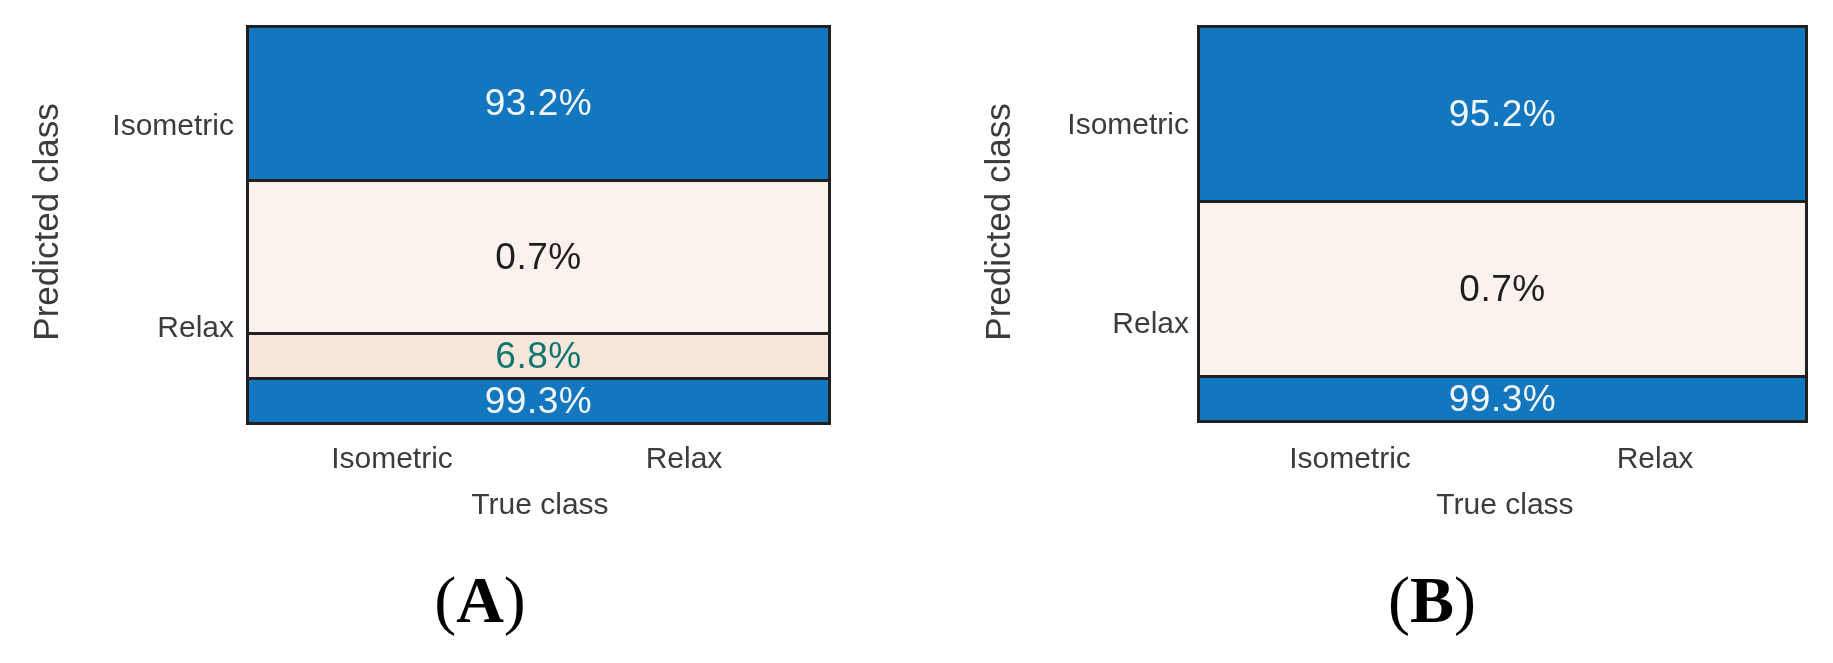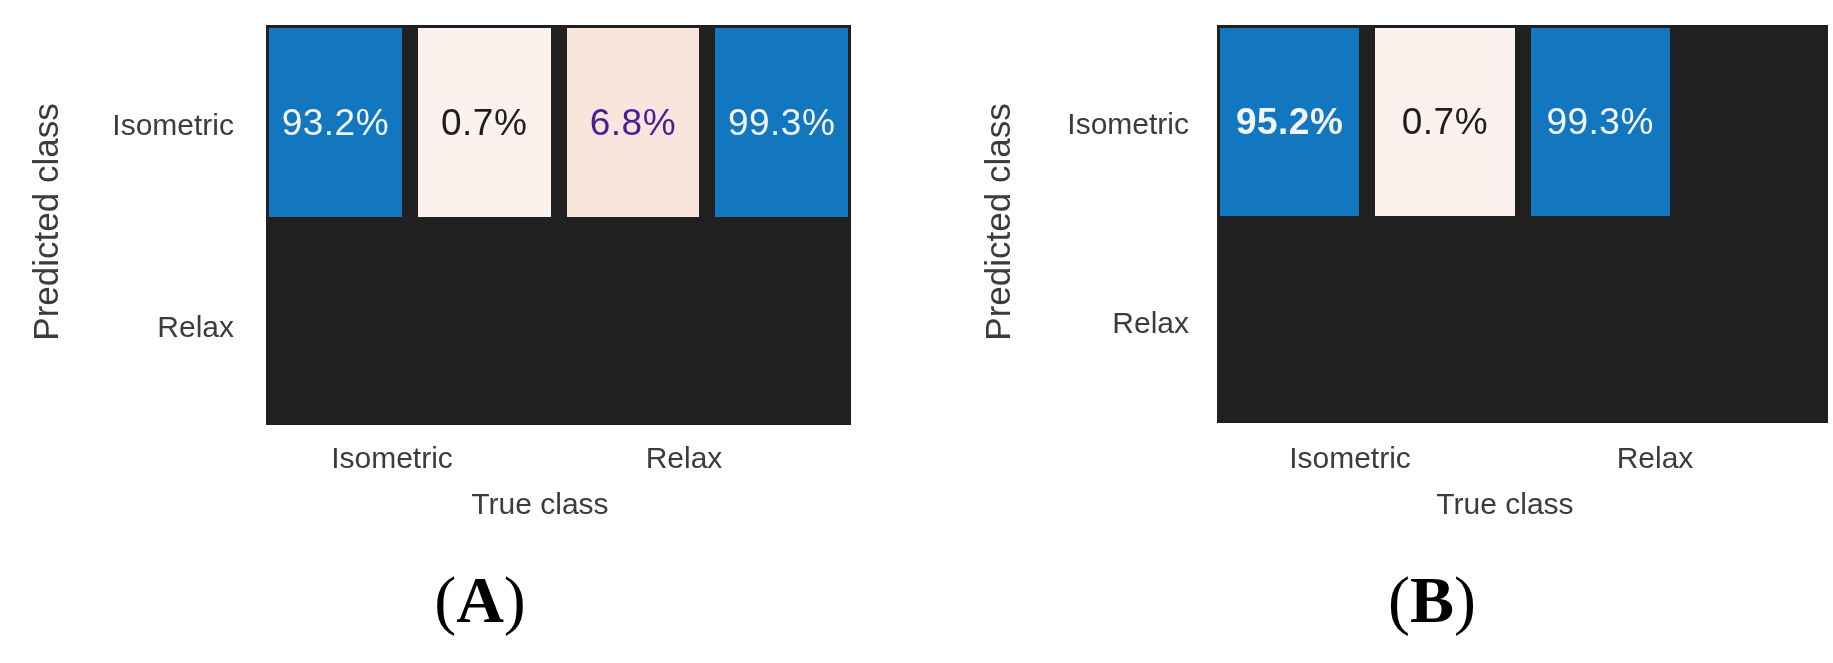--- a/index.html
+++ b/index.html
@@ -6,27 +6,26 @@
   body {
     width: 1833px; height: 663px;
     background: #ffffff;
     font-family: "Liberation Sans", sans-serif;
     position: relative;
     overflow: hidden;
   }
   .matrix {
     position: absolute;
     display: grid;
-    grid-template-columns: 1fr 1fr 1fr 1fr;
+    grid-template-columns: 1fr;
     grid-template-rows: 1fr 1fr;
-    gap: 16px;
+    gap: 3px;
     border: 3px solid #202020;
     box-sizing: border-box;
     background: #202020;
-    margin-left: 20px;
   }
   .mA { left: 246px; top: 25px; width: 585px; height: 400px; }
   .mB { left: 1197px; top: 25px; width: 611px; height: 398px; }
   .cell { display: flex; align-items: center; justify-content: center; }
   .cell .val { font-size: 37px; letter-spacing: 0.5px; }
   .row-label {
     position: absolute;
     font-size: 30px;
     transform: translateY(-50%);
     text-align: right;
@@ -88,21 +87,21 @@
   <div class="row-label rA rA2" style="color: rgb(60, 60, 60);">Relax</div>
 
   <div class="matrix mA" style="border-color: rgb(32, 32, 32); background-color: rgb(32, 32, 32);">
     <div class="cell" style="background-color: rgb(18, 119, 190);">
       <span class="val" style="color: rgb(242, 246, 250);">93.2%</span>
     </div>
     <div class="cell" style="background-color: rgb(251, 242, 238);">
       <span class="val" style="color: rgb(30, 30, 30);">0.7%</span>
     </div>
     <div class="cell" style="background-color: rgb(248, 230, 221);">
-      <span class="val" style="color: #4c1d95;">6.8%</span>
+      <span class="val" style="color: #0f766e;">6.8%</span>
     </div>
     <div class="cell" style="background-color: rgb(18, 119, 190);">
       <span class="val" style="color: rgb(242, 246, 250);">99.3%</span>
     </div>
   </div>
 
   <div class="col-label cA1" style="color: rgb(60, 60, 60);">Isometric</div>
   <div class="col-label cA2" style="color: rgb(60, 60, 60);">Relax</div>
 
   <div class="x-title xA" style="color: rgb(60, 60, 60);">True class</div>
@@ -110,21 +109,21 @@
   <div class="caption capA" style="color: rgb(0, 0, 0);">
     <span class="paren">(</span><span class="letter">A</span><span class="paren">)</span>
   </div>
 
   <div class="y-title yB" style="color: rgb(60, 60, 60);">Predicted class</div>
 
   <div class="row-label rB rB1" style="color: rgb(60, 60, 60);">Isometric</div>
   <div class="row-label rB rB2" style="color: rgb(60, 60, 60);">Relax</div>
 
   <div class="matrix mB" style="border-color: rgb(32, 32, 32); background-color: rgb(32, 32, 32);">
-    <div class="cell" style="background-color: rgb(18, 119, 190); font-weight: bold;">
+    <div class="cell" style="background-color: rgb(18, 119, 190);">
       <span class="val" style="color: rgb(242, 246, 250);">95.2%</span>
     </div>
     <div class="cell" style="background-color: rgb(251, 242, 238);">
       <span class="val" style="color: rgb(30, 30, 30);">0.7%</span>
     </div>
     <div class="cell" style="background-color: rgb(18, 119, 190);">
       <span class="val" style="color: rgb(242, 246, 250);">99.3%</span>
     </div>
   </div>
 

